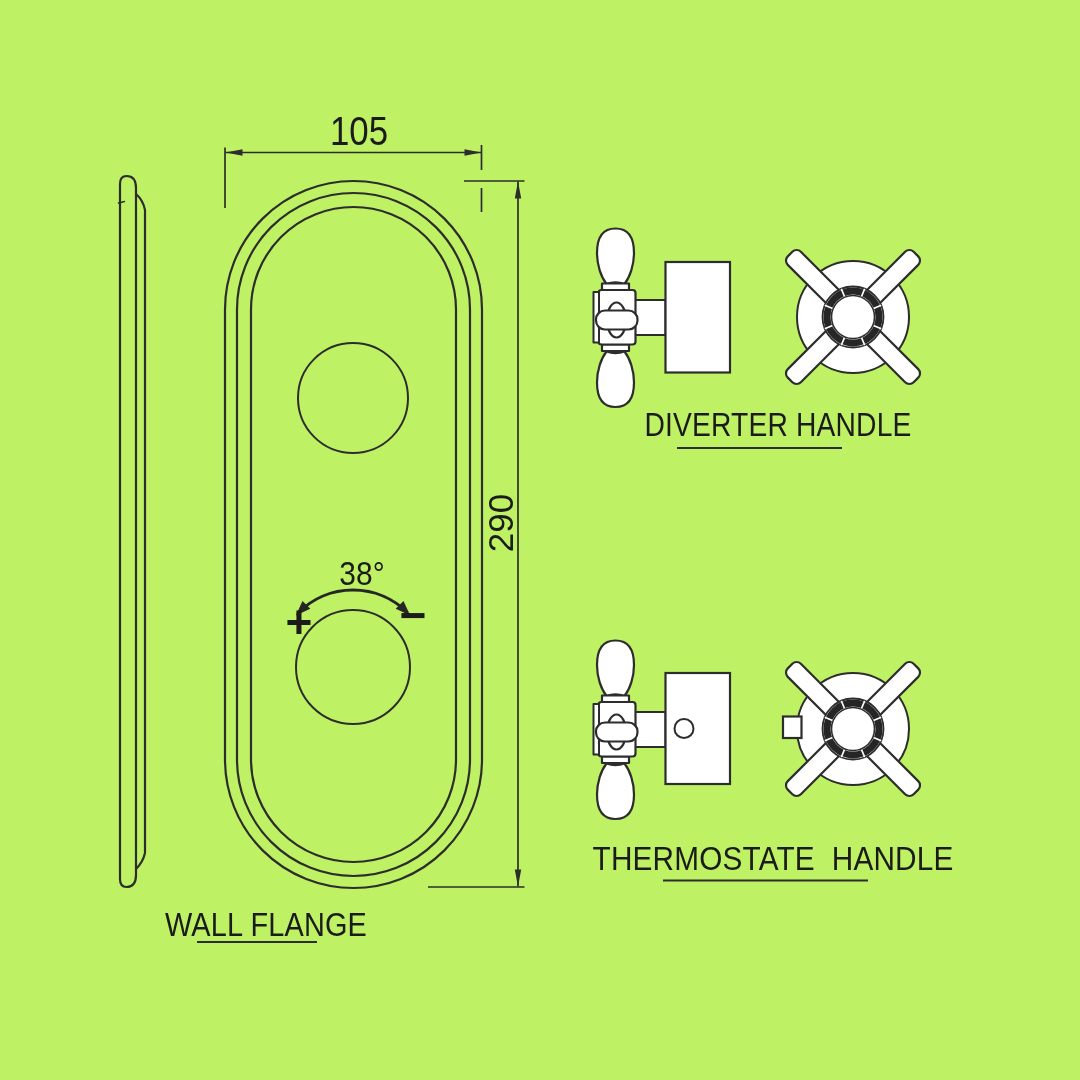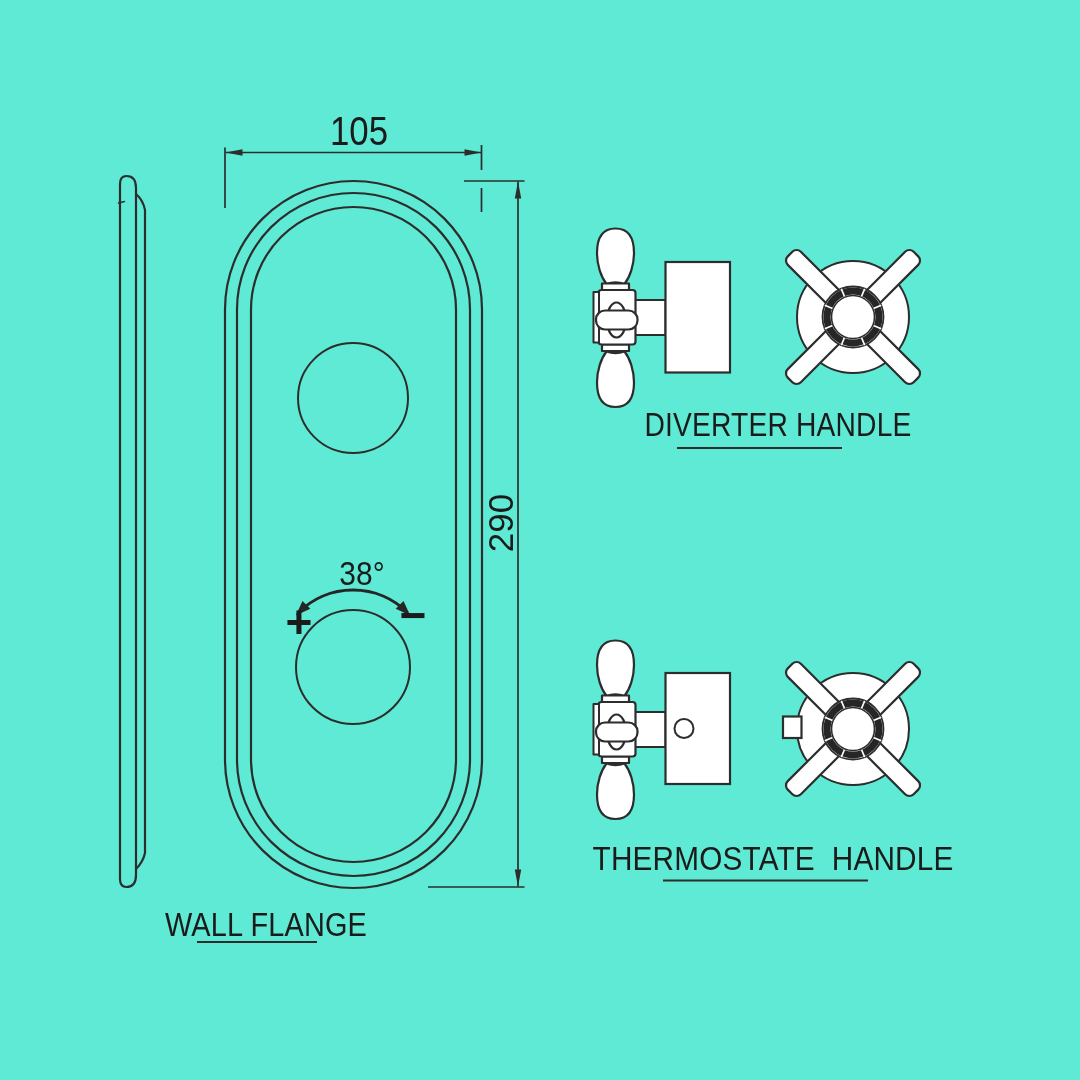--- a/index.html
+++ b/index.html
@@ -1,19 +1,19 @@
 <!DOCTYPE html>
 <html><head>
 <meta charset="utf-8">
 <style>
   html,body{margin:0;padding:0;background:#ffffff;}
   #stage{
     position:relative;
     width:1080px;height:1080px;
-    background:#5eead4;
+    background:#bef264;
     font-family:"Liberation Sans",sans-serif;
     overflow:hidden;
   }
   #stage svg{position:absolute;left:0;top:0;}
   .lbl{
     position:absolute;
     color:#1b1b1b;
     white-space:nowrap;
     transform:translate(-50%,-50%);
     line-height:1;

